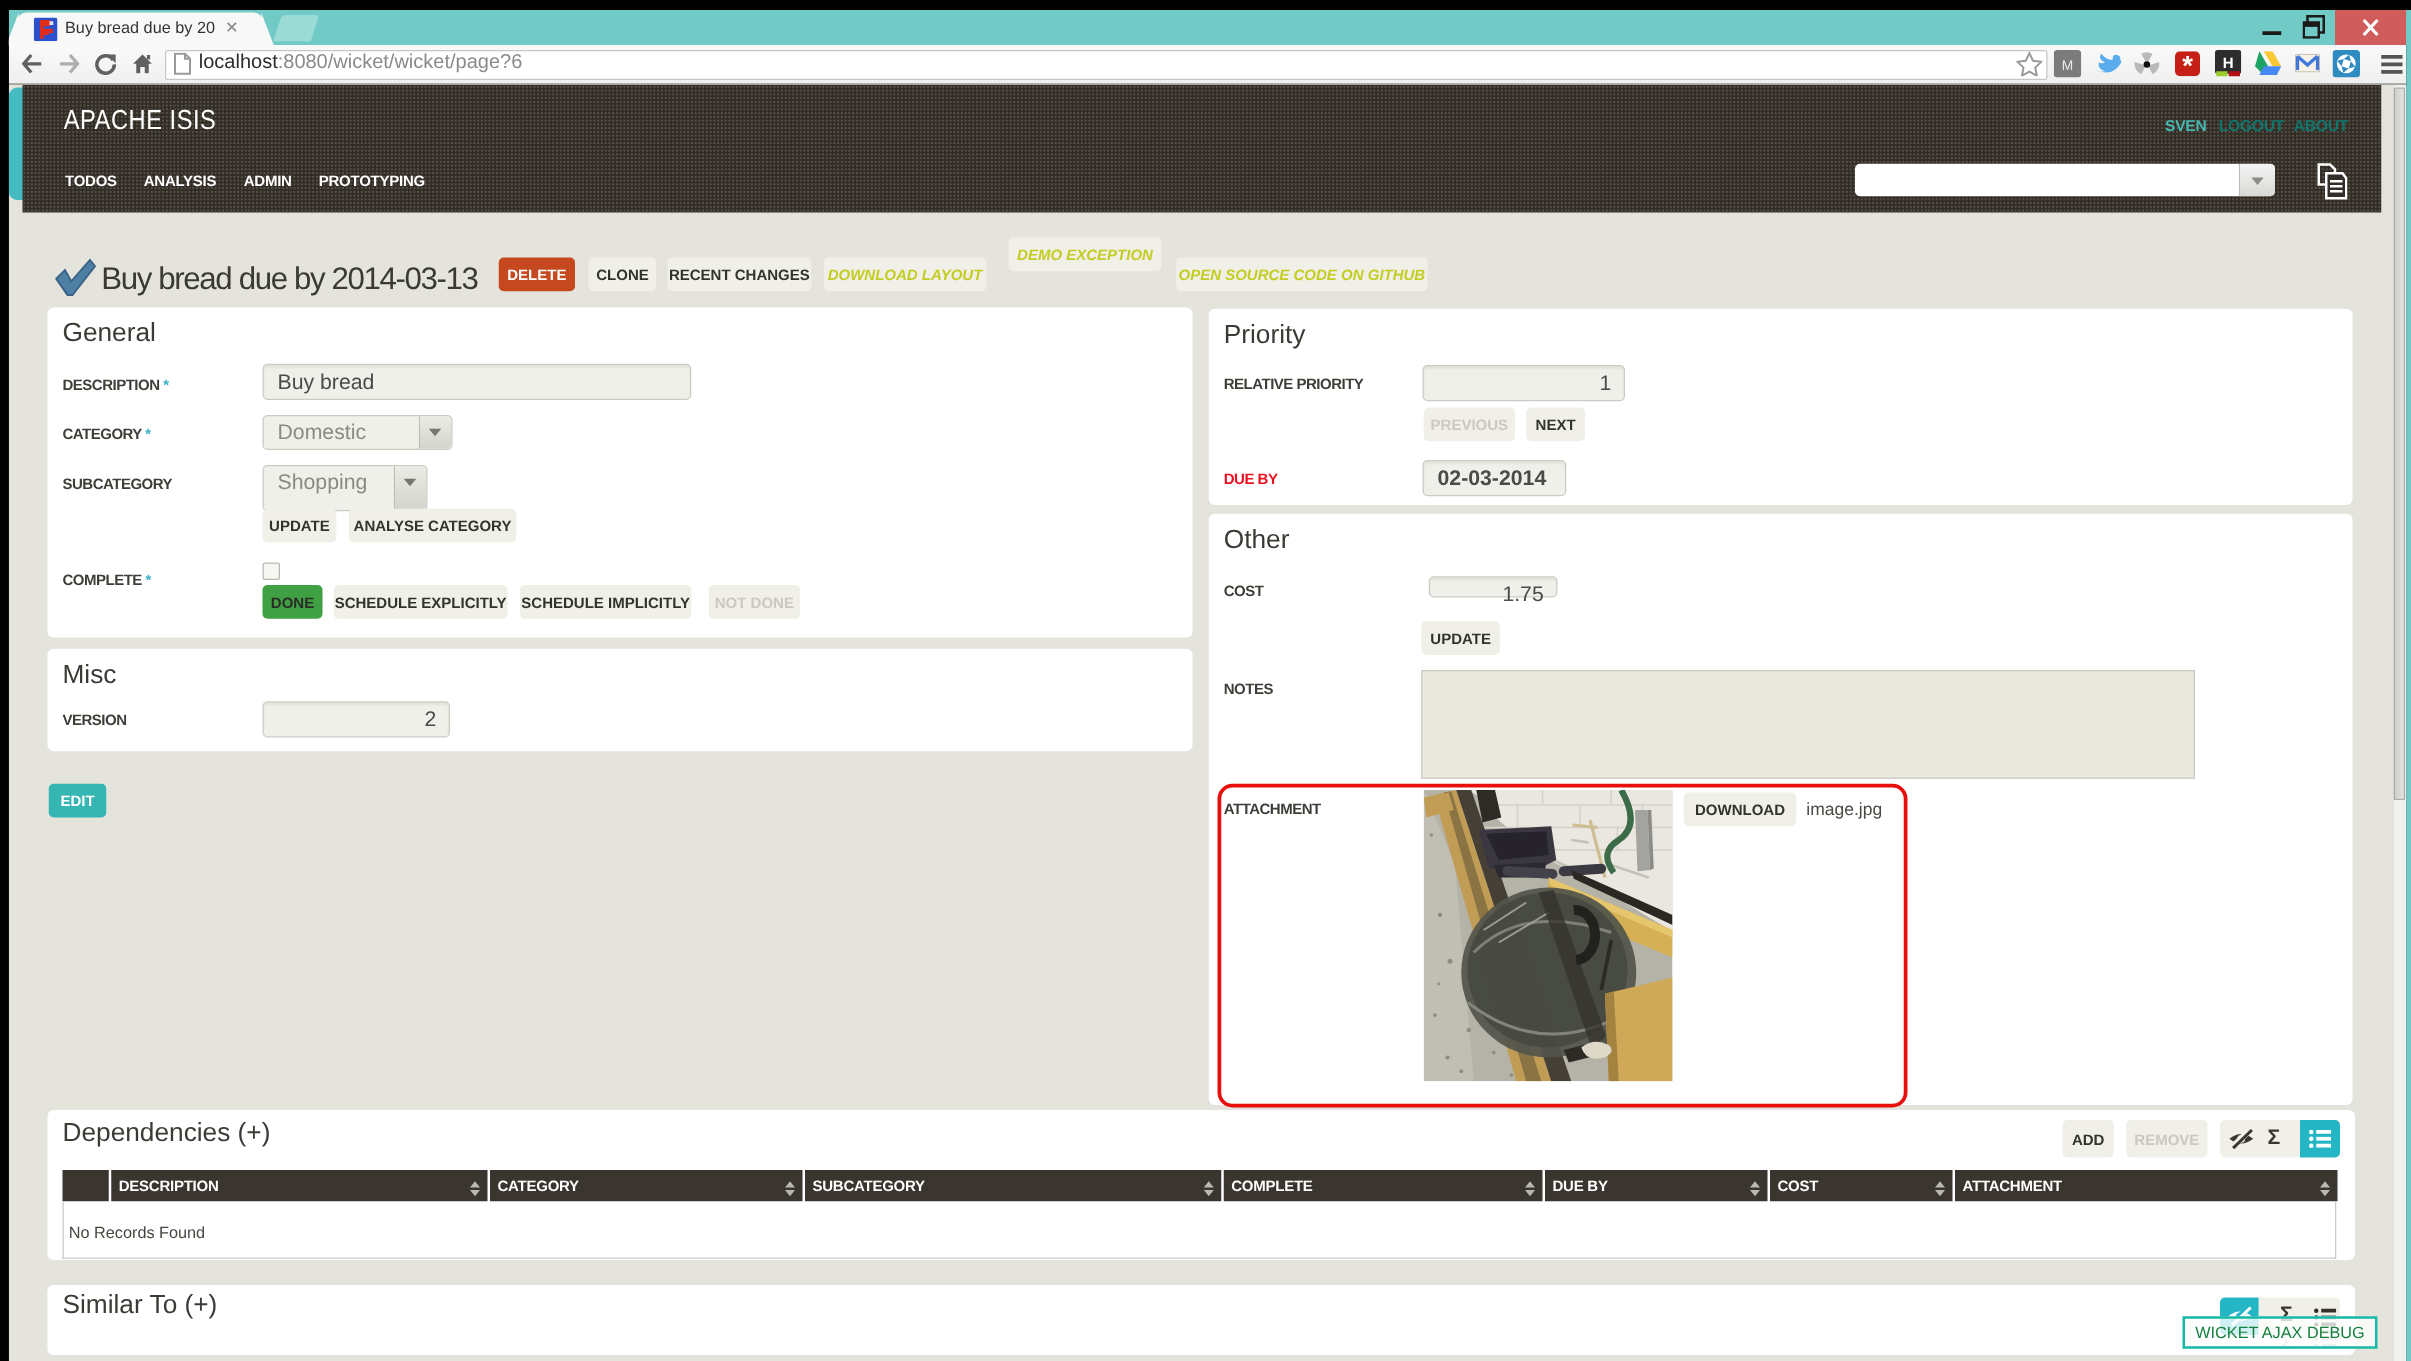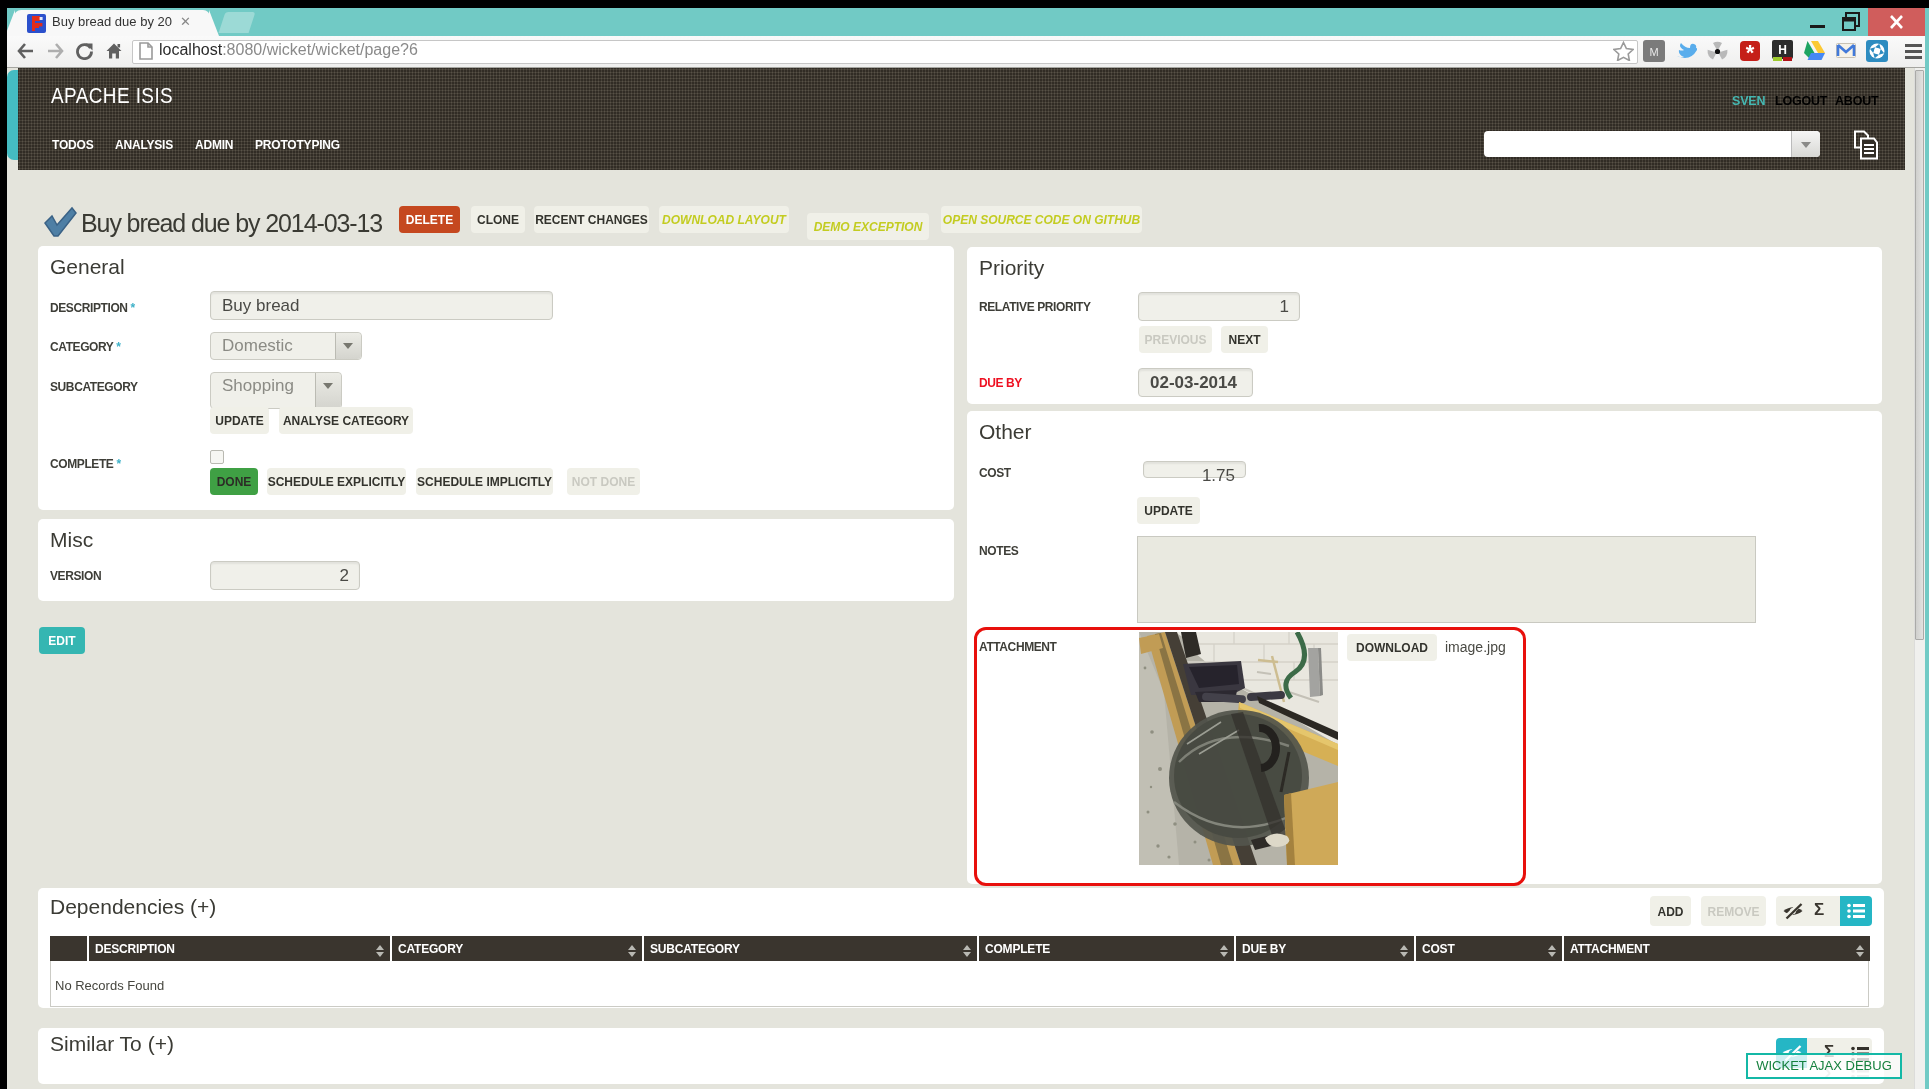--- a/index.html
+++ b/index.html
@@ -24,21 +24,21 @@
 #urlbox{left:132px;top:40px;width:1504px;height:22px;background:#fff;border:1px solid #c6c6c6;border-radius:2px;}
 #urltext{left:159px;top:41px;font-size:16px;color:#8a8a8a;white-space:nowrap;}
 #urltext b{color:#2b2b2b;font-weight:normal;}
 
 #page{left:7px;top:68px;width:1918px;height:1021px;background:#e4e4dc;}
 #hdrteal{left:0px;top:2px;width:12px;height:90px;background:#45bcc2;border-radius:7px 0 0 7px;}
 #hdr{left:11px;top:0px;width:1887px;height:102px;background-color:#312c25;background-image:radial-gradient(rgba(190,180,160,0.28) 0.8px,transparent 1.2px);background-size:3px 3px;}
 #brand{left:44px;top:15px;font-size:22px;color:#fff;transform:scaleX(0.86);transform-origin:0 0;letter-spacing:0.5px;}
 .navm{top:70px;font-size:12px;font-weight:bold;color:#fff;letter-spacing:-0.2px;}
 #copyicon{left:1845px;top:62px;}
-.navr{top:26px;font-size:12.5px;font-weight:bold;color:#000000;letter-spacing:-0.2px;}
+.navr{top:26px;font-size:12.5px;font-weight:bold;color:#0f766e;letter-spacing:-0.2px;}
 #hsel{left:1477px;top:63px;width:336px;height:26px;background:#fff;border-radius:4px;}
 #hselbtn{position:absolute;right:0;top:0;width:28px;height:26px;background:linear-gradient(#f5f5f5,#d8d8d4);border-left:1px solid #bbb;border-radius:0 4px 4px 0;}
 #hselbtn:after{content:"";position:absolute;left:9px;top:11px;border:5px solid transparent;border-top:6px solid #8a8a88;}
 
 #ttlcheck{left:35px;top:138px;}
 #ttl{left:74px;top:141px;font-size:25px;letter-spacing:-1.1px;color:#3a3a33;}
 .btn{position:absolute;height:27px;border-radius:4px;background:#f0f0e8;color:#33332d;font-size:12px;font-weight:bold;text-align:center;white-space:nowrap;box-sizing:border-box;padding-top:7px;}
 .btn.dis{color:#c9c9c1;}
 .btn.yl{color:#c3cc21;font-style:italic;}
 .panel{position:absolute;background:#fff;border-radius:5px;}
@@ -188,21 +188,21 @@
     <div class="abs" id="ttlcheck">
       <svg width="36" height="34" viewBox="0 0 36 34">
         <path d="M3 17 L10 10 L15 19 L30 2 L34 7 L16 30 L12 30 Z" fill="#4e7fa5" stroke="#3a6286" stroke-width="1.5"></path>
       </svg>
     </div>
     <div class="abs" id="ttl">Buy bread due by 2014-03-13</div>
     <div class="abs btn" style="left:392px;top:138px;width:61px;background:#c5481f;color:#fff;">DELETE</div>
     <div class="abs btn" style="left:464px;top:138px;width:54px;">CLONE</div>
     <div class="abs btn" style="left:527px;top:138px;width:115px;">RECENT CHANGES</div>
     <div class="abs btn yl" style="left:652px;top:138px;width:130px;">DOWNLOAD LAYOUT</div>
-    <div class="abs btn yl" style="left:800px;top:145px;width:122px;">DEMO EXCEPTION</div>
+    <div class="abs btn yl" style="left:800px;top:122px;width:122px;">DEMO EXCEPTION</div>
     <div class="abs btn yl" style="left:934px;top:138px;width:201px;">OPEN SOURCE CODE ON GITHUB</div>
 
     <div class="panel" style="left:31px;top:178px;width:916px;height:264px;">
       <div class="ph" style="top:9px;">General</div>
       <div class="lbl" style="left:12px;top:55px;">DESCRIPTION <i>*</i></div>
       <div class="inp txt" style="left:172px;top:45px;width:343px;height:29px;line-height:27px;">Buy bread</div>
       <div class="lbl" style="left:12px;top:94px;">CATEGORY <i>*</i></div>
       <div class="sel" style="left:172px;top:86px;width:152px;height:28px;line-height:26px;">Domestic<span class="selbtn"></span></div>
       <div class="lbl" style="left:12px;top:134px;">SUBCATEGORY</div>
       <div class="sel" style="left:172px;top:126px;width:132px;height:37px;line-height:26px;">Shopping<span class="selbtn"></span></div>

